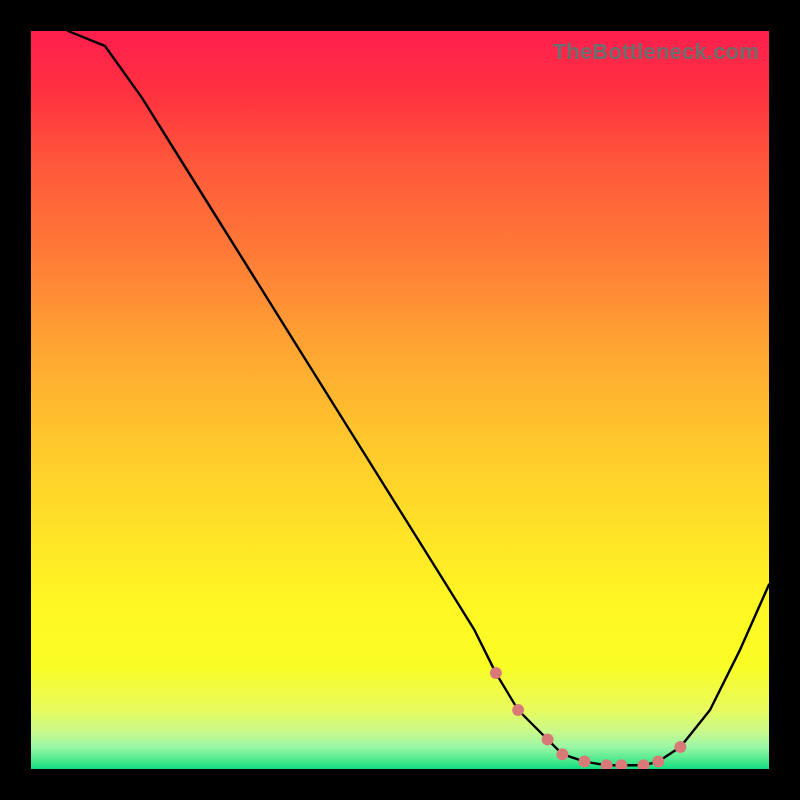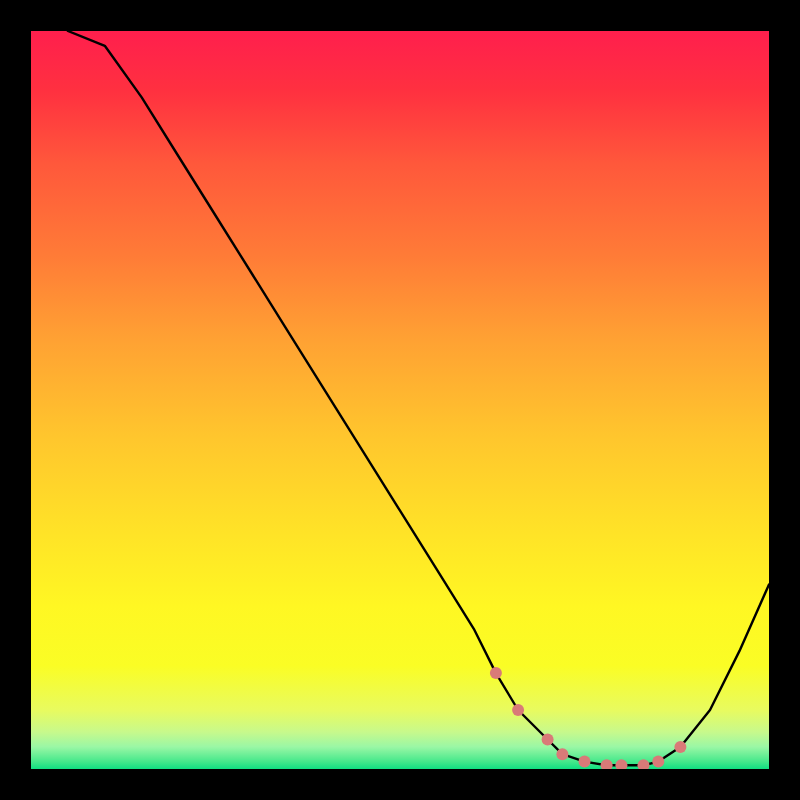--- a/index.html
+++ b/index.html
@@ -57,20 +57,21 @@
     width: 738px;
     height: 738px;
     pointer-events: none;
   }
 </style>
 </head>
 <body>
 
 <div class="stage">
   <div class="plot">
+    <div class="watermark">TheBottleneck.com</div>
     <svg class="curve" viewBox="0 0 738 738" preserveAspectRatio="none">
       <path d="M36.9 0.0 L73.8 14.8 L110.7 66.4 L147.6 125.5 L184.5 184.5 L221.4 243.5 L258.3 302.6 L295.2 361.6 L332.1 420.7 L369.0 479.7 L405.9 538.7 L442.8 597.8 L464.9 642.1 L487.1 679.0 L516.6 708.5 L531.4 723.2 L553.5 730.6 L575.6 734.3 L590.4 734.3 L612.5 734.3 L627.3 730.6 L649.4 715.9 L679.0 679.0 L708.5 619.9 L738.0 553.5" fill="none" stroke="#000" stroke-width="2.4" stroke-linecap="round" stroke-linejoin="round" id="curve-path"></path>
       <g id="dots">
           <circle cx="464.9" cy="642.1" r="6" fill="#d97a78"></circle>
           <circle cx="487.1" cy="679.0" r="6" fill="#d97a78"></circle>
           <circle cx="516.6" cy="708.5" r="6" fill="#d97a78"></circle>
           <circle cx="531.4" cy="723.2" r="6" fill="#d97a78"></circle>
           <circle cx="553.5" cy="730.6" r="6" fill="#d97a78"></circle>
           <circle cx="575.6" cy="734.3" r="6" fill="#d97a78"></circle>
           <circle cx="590.4" cy="734.3" r="6" fill="#d97a78"></circle>

